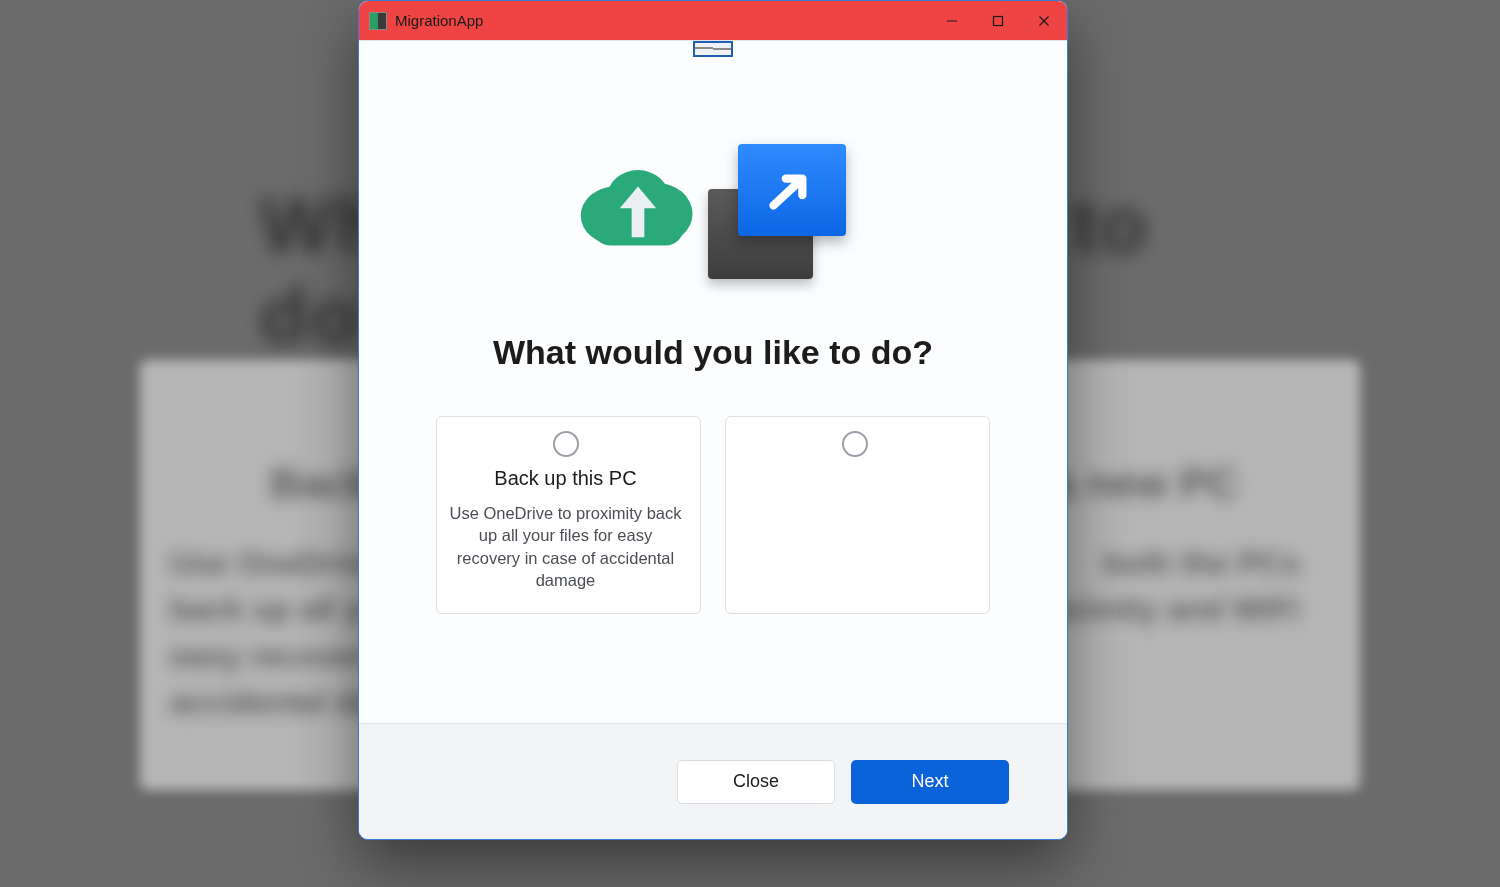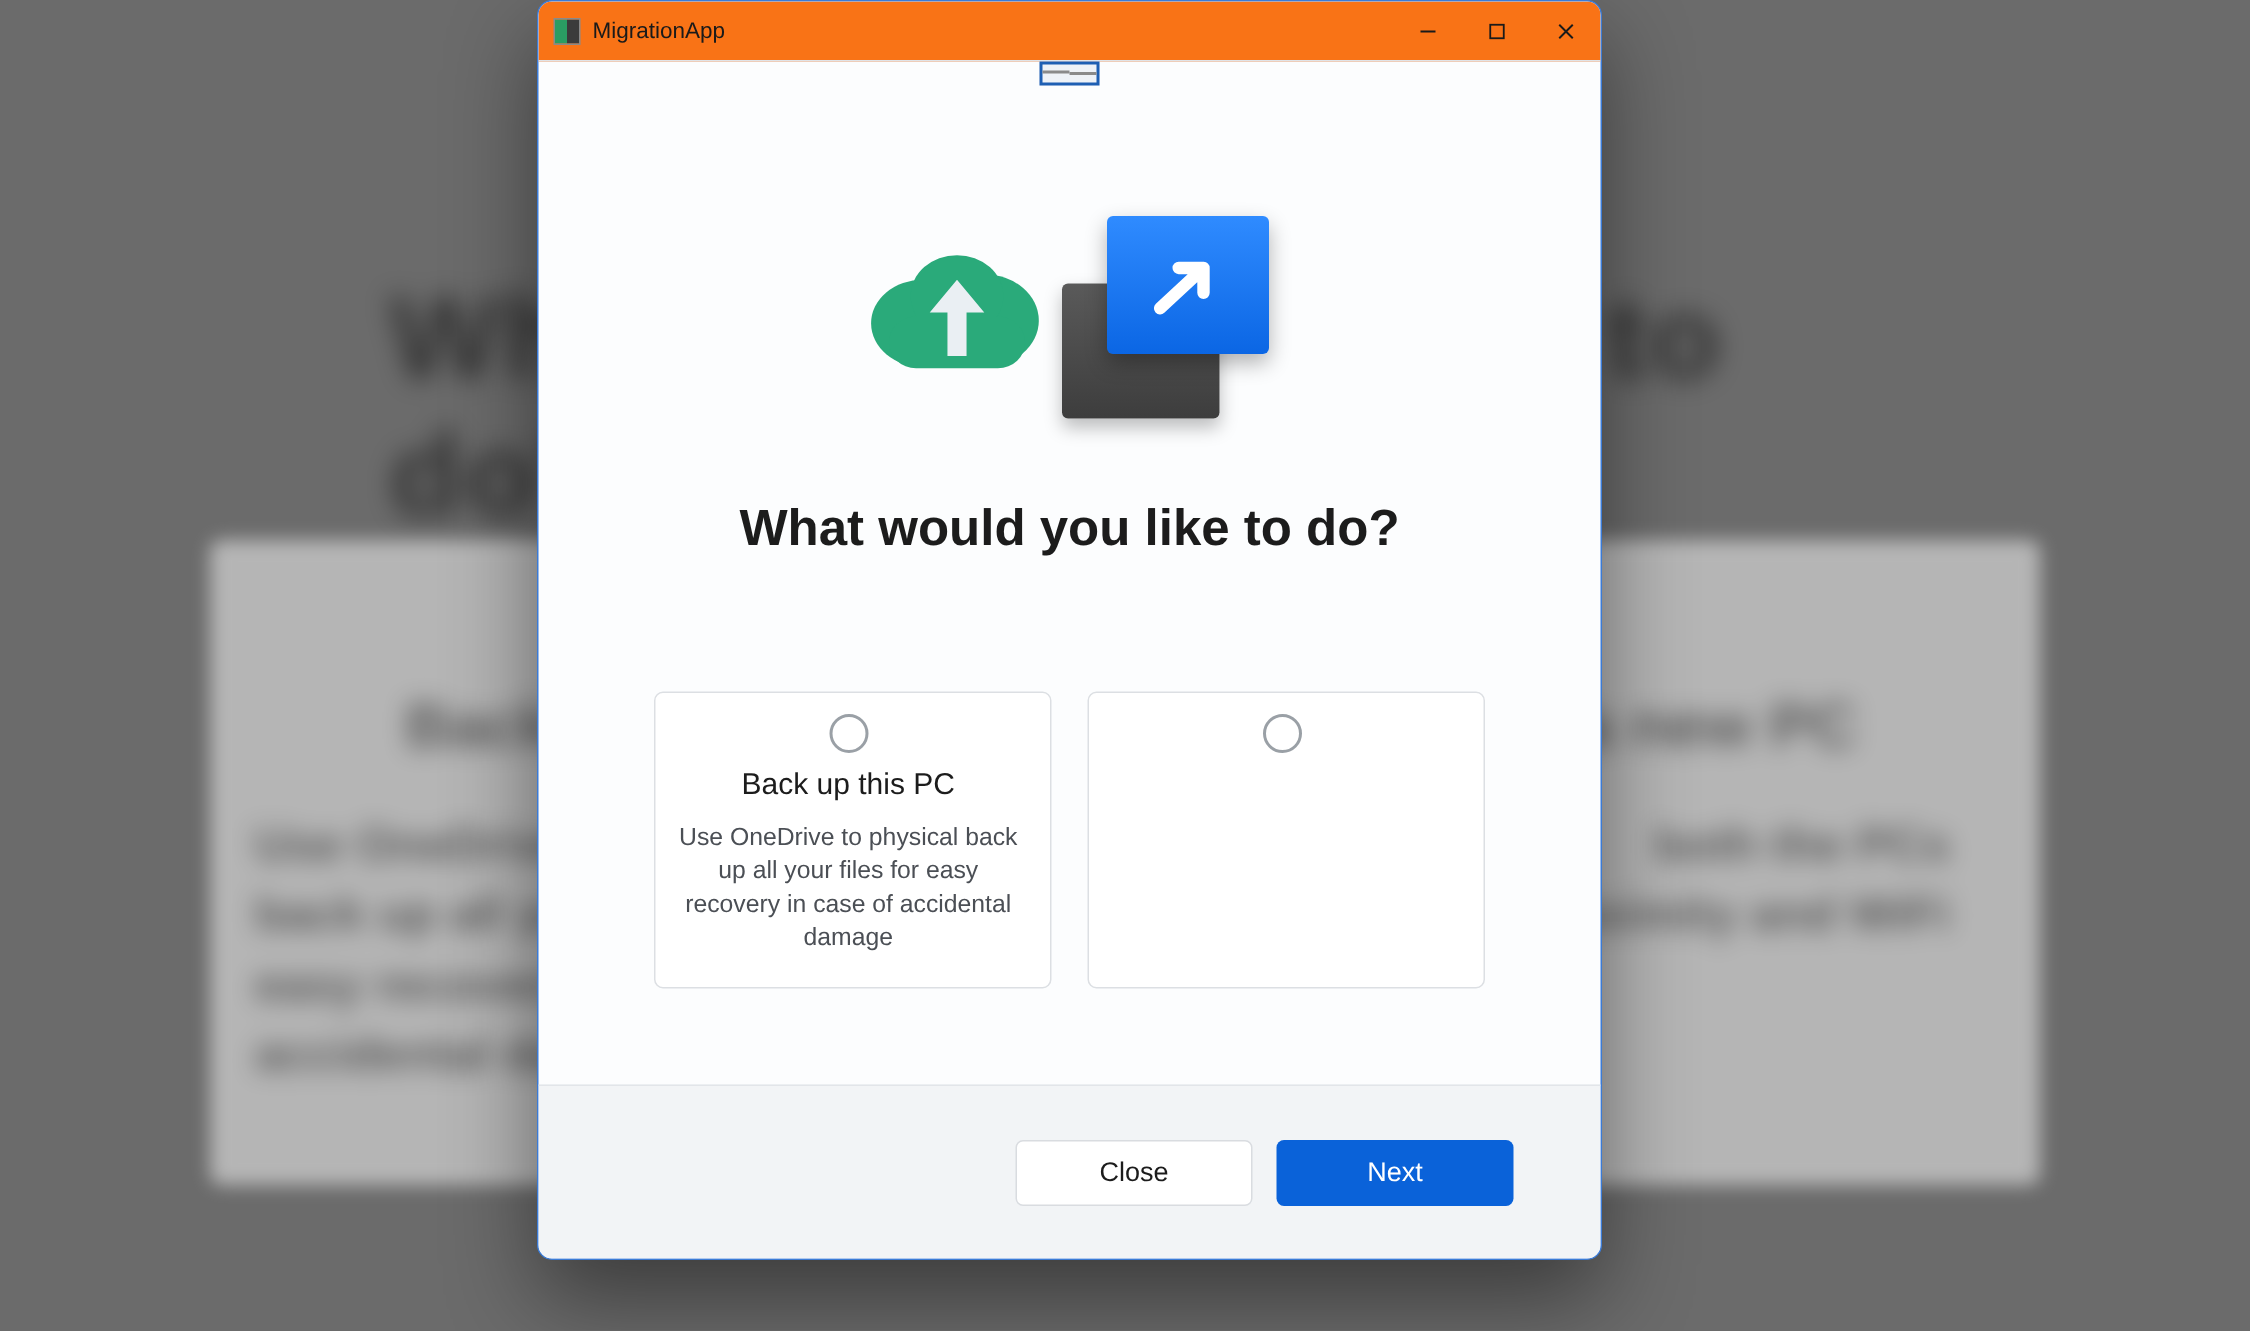--- a/index.html
+++ b/index.html
@@ -53,21 +53,21 @@
       overflow: hidden;
       display: flex;
       flex-direction: column;
     }
 
     .titlebar {
       height: 40px;
       display: flex;
       align-items: center;
       border-bottom: 1px solid #e1e4e8;
-      background: #f97316;
+      background: #ef4444;
     }
     .titlebar .app-ico {
       width: 18px; height: 18px;
       margin-left: 10px;
       border: 1px solid #8a8a8a;
       background:
         linear-gradient(to right, #2a9d63 0 50%, #3b3b3b 50% 100%);
     }
     .titlebar .title {
       margin-left: 8px;
@@ -149,21 +149,20 @@
     }
     .option {
       width: 265px;
       min-height: 190px;
       border: 1.5px solid #dcdfe3;
       border-radius: 6px;
       background: #fff;
       padding: 14px 18px 22px 12px;
       text-align: center;
       cursor: pointer;
-      margin-top: 45px;
     }
     .option .radio {
       width: 26px; height: 26px;
       border: 2px solid #9aa0a6;
       border-radius: 50%;
       margin: 0 auto 10px auto;
       background: #fff;
     }
     .option .opt-title {
       font-size: 20px;
@@ -274,21 +273,21 @@
       </div>
     </div>
 
     <h1 class="qn">What would you like to do?</h1>
 
     <div class="options">
 
       <div class="option">
         <div class="radio"></div>
         <div class="opt-title">Back up this PC</div>
-        <div class="opt-desc">Use OneDrive to physical back up all your files for easy recovery in case of accidental damage</div>
+        <div class="opt-desc">Use OneDrive to proximity back up all your files for easy recovery in case of accidental damage</div>
       </div>
 
       <div class="option">
         <div class="radio"></div>
       </div>
 
     </div>
 
   </div>
 

